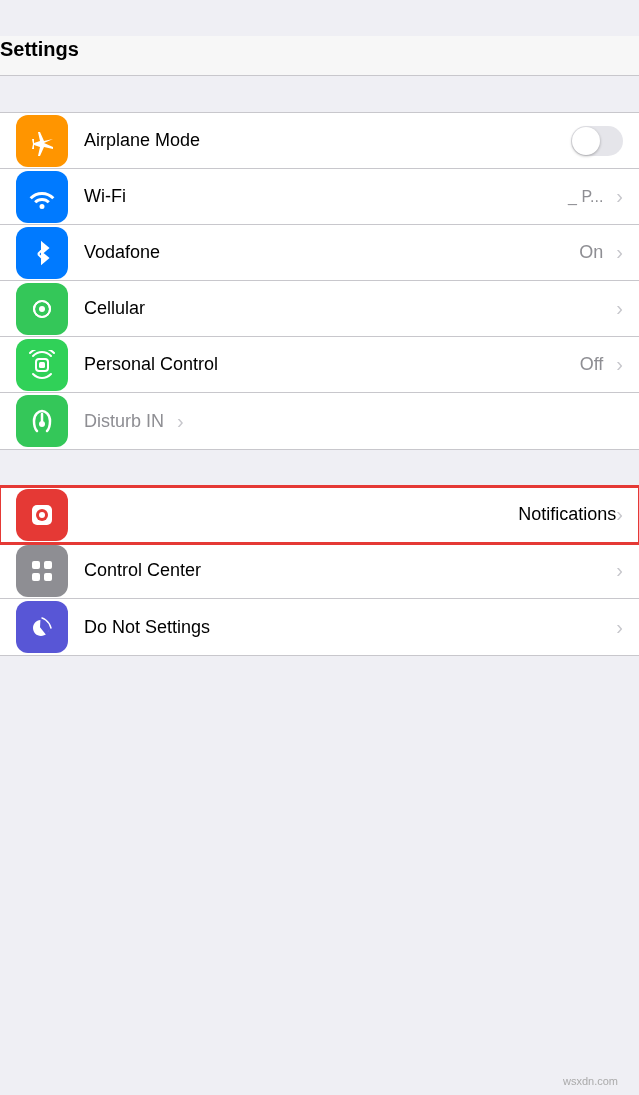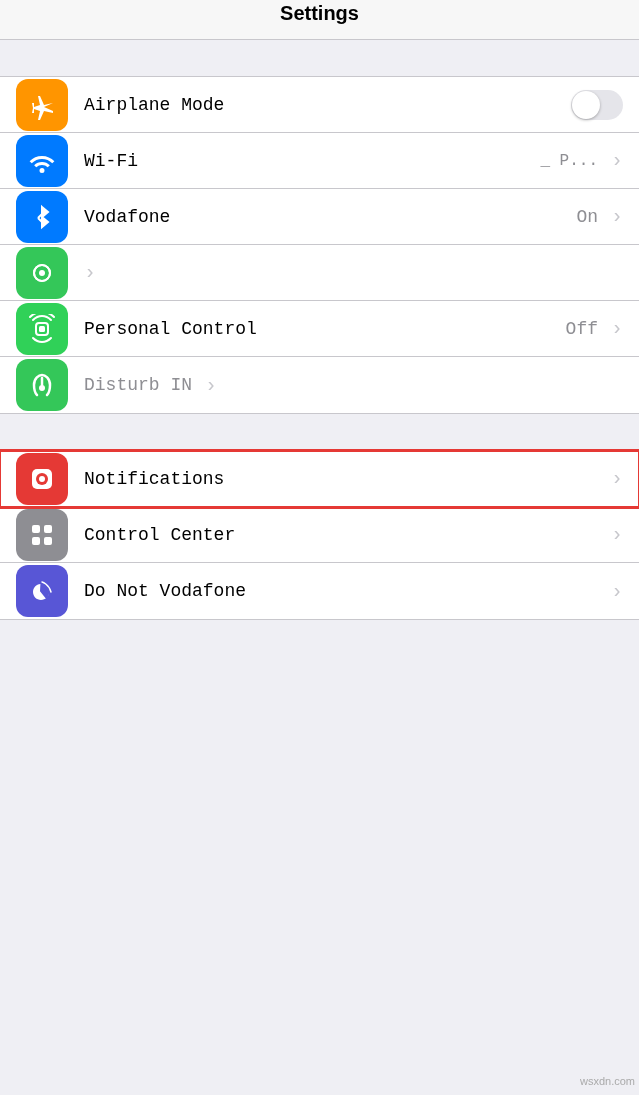--- a/index.html
+++ b/index.html
@@ -8,40 +8,39 @@
       font-family: -apple-system, 'San Francisco', 'Helvetica Neue', Helvetica, Arial, sans-serif;
       background: #efeff4;
       width: 639px;
       min-height: 1095px;
       overflow-x: hidden;
     }
 
     .header {
       background: #f7f7f7;
       border-bottom: 1px solid #c8c7cc;
-      text-align: center;
       padding: 2px 0 14px;
+      margin-top: 36px;
     }
 
     .header-title {
       font-size: 20px;
       font-weight: 600;
       color: #000;
     }
 
     .section-gap {
       height: 36px;
       background: #efeff4;
     }
 
     .settings-group {
       background: #22c55e;
       border-top: 1px solid #c8c7cc;
       border-bottom: 1px solid #c8c7cc;
-      font-family: Liberation Mono, monospace;
     }
 
     .settings-row {
       display: flex;
       align-items: center;
       padding: 0 16px;
       min-height: 56px;
       border-bottom: 1px solid #c8c7cc;
       background: #fff;
       position: relative;
@@ -111,31 +110,32 @@
       top: 1px;
       left: 1px;
       box-shadow: 0 1px 3px rgba(0,0,0,0.3);
     }
 
     
     .notifications-row {
       outline: 3px solid #e53935;
       outline-offset: -1px;
       z-index: 2;
+      text-align: right;
     }
 
     .wifi-value {
       font-size: 16px;
       color: #8e8e93;
     }
 
     .watermark {
       position: fixed;
       bottom: 8px;
-      right: 4px;
+      right: 21px;
       font-size: 11px;
       color: #aaa;
     }
   </style>
 </head>
 <body>
 
 <div class="header">
   <span class="header-title">Settings</span>
 </div>
@@ -184,20 +184,21 @@
     <div class="icon-wrap icon-green">
       <svg width="30" height="30" viewBox="0 0 30 30">
         <circle cx="15" cy="15" r="8" fill="none" stroke="white" stroke-width="2"></circle>
         <circle cx="15" cy="15" r="3" fill="white"></circle>
         <path d="M15 7 A8 8 0 0 1 23 15" fill="none" stroke="white" stroke-width="2"></path>
         <path d="M15 7 A8 8 0 0 0 7 15" fill="none" stroke="white" stroke-width="2"></path>
         <path d="M15 23 A8 8 0 0 0 23 15" fill="none" stroke="white" stroke-width="2"></path>
         <path d="M15 23 A8 8 0 0 1 7 15" fill="none" stroke="white" stroke-width="2"></path>
       </svg>
     </div>
+    <span class="row-label">Cellular</span>
     <span class="chevron">›</span>
   </div>
 
   <div class="settings-row">
     <div class="icon-wrap icon-green2">
       <svg width="30" height="30" viewBox="0 0 30 30">
         <rect x="9" y="9" width="12" height="12" rx="3" fill="none" stroke="white" stroke-width="2"></rect>
         <rect x="12" y="12" width="6" height="6" rx="1.5" fill="white"></rect>
         <path d="M6 6 C6 6 10 2 15 2 C20 2 24 6 24 6" fill="none" stroke="white" stroke-width="2" stroke-linecap="round"></path>
         <path d="M3 3 C3 3 8 -2 15 -2 C22 -2 27 3 27 3" fill="none" stroke="white" stroke-width="2" stroke-linecap="round"></path>
@@ -253,19 +254,19 @@
     <span class="chevron">›</span>
   </div>
 
   <div class="settings-row">
     <div class="icon-wrap icon-purple">
       <svg width="30" height="30" viewBox="0 0 30 30">
         <path d="M22 16C22 20.4 18.4 24 14 24C9.6 24 6 20.4 6 16C6 11.8 9.2 8.3 13.4 8L13 15.2L18.8 22.6C20.7 21 22 18.6 22 16Z" fill="white"></path>
         <path d="M15 6C15 6 22 8 24 16" fill="none" stroke="white" stroke-width="1.5" stroke-linecap="round"></path>
       </svg>
     </div>
-    <span class="row-label">Do Not Vodafone</span>
+    <span class="row-label">Do Not Settings</span>
     <span class="chevron">›</span>
   </div>
 
 </div>
 
 <div class="watermark">wsxdn.com</div>
 
 </body></html>

